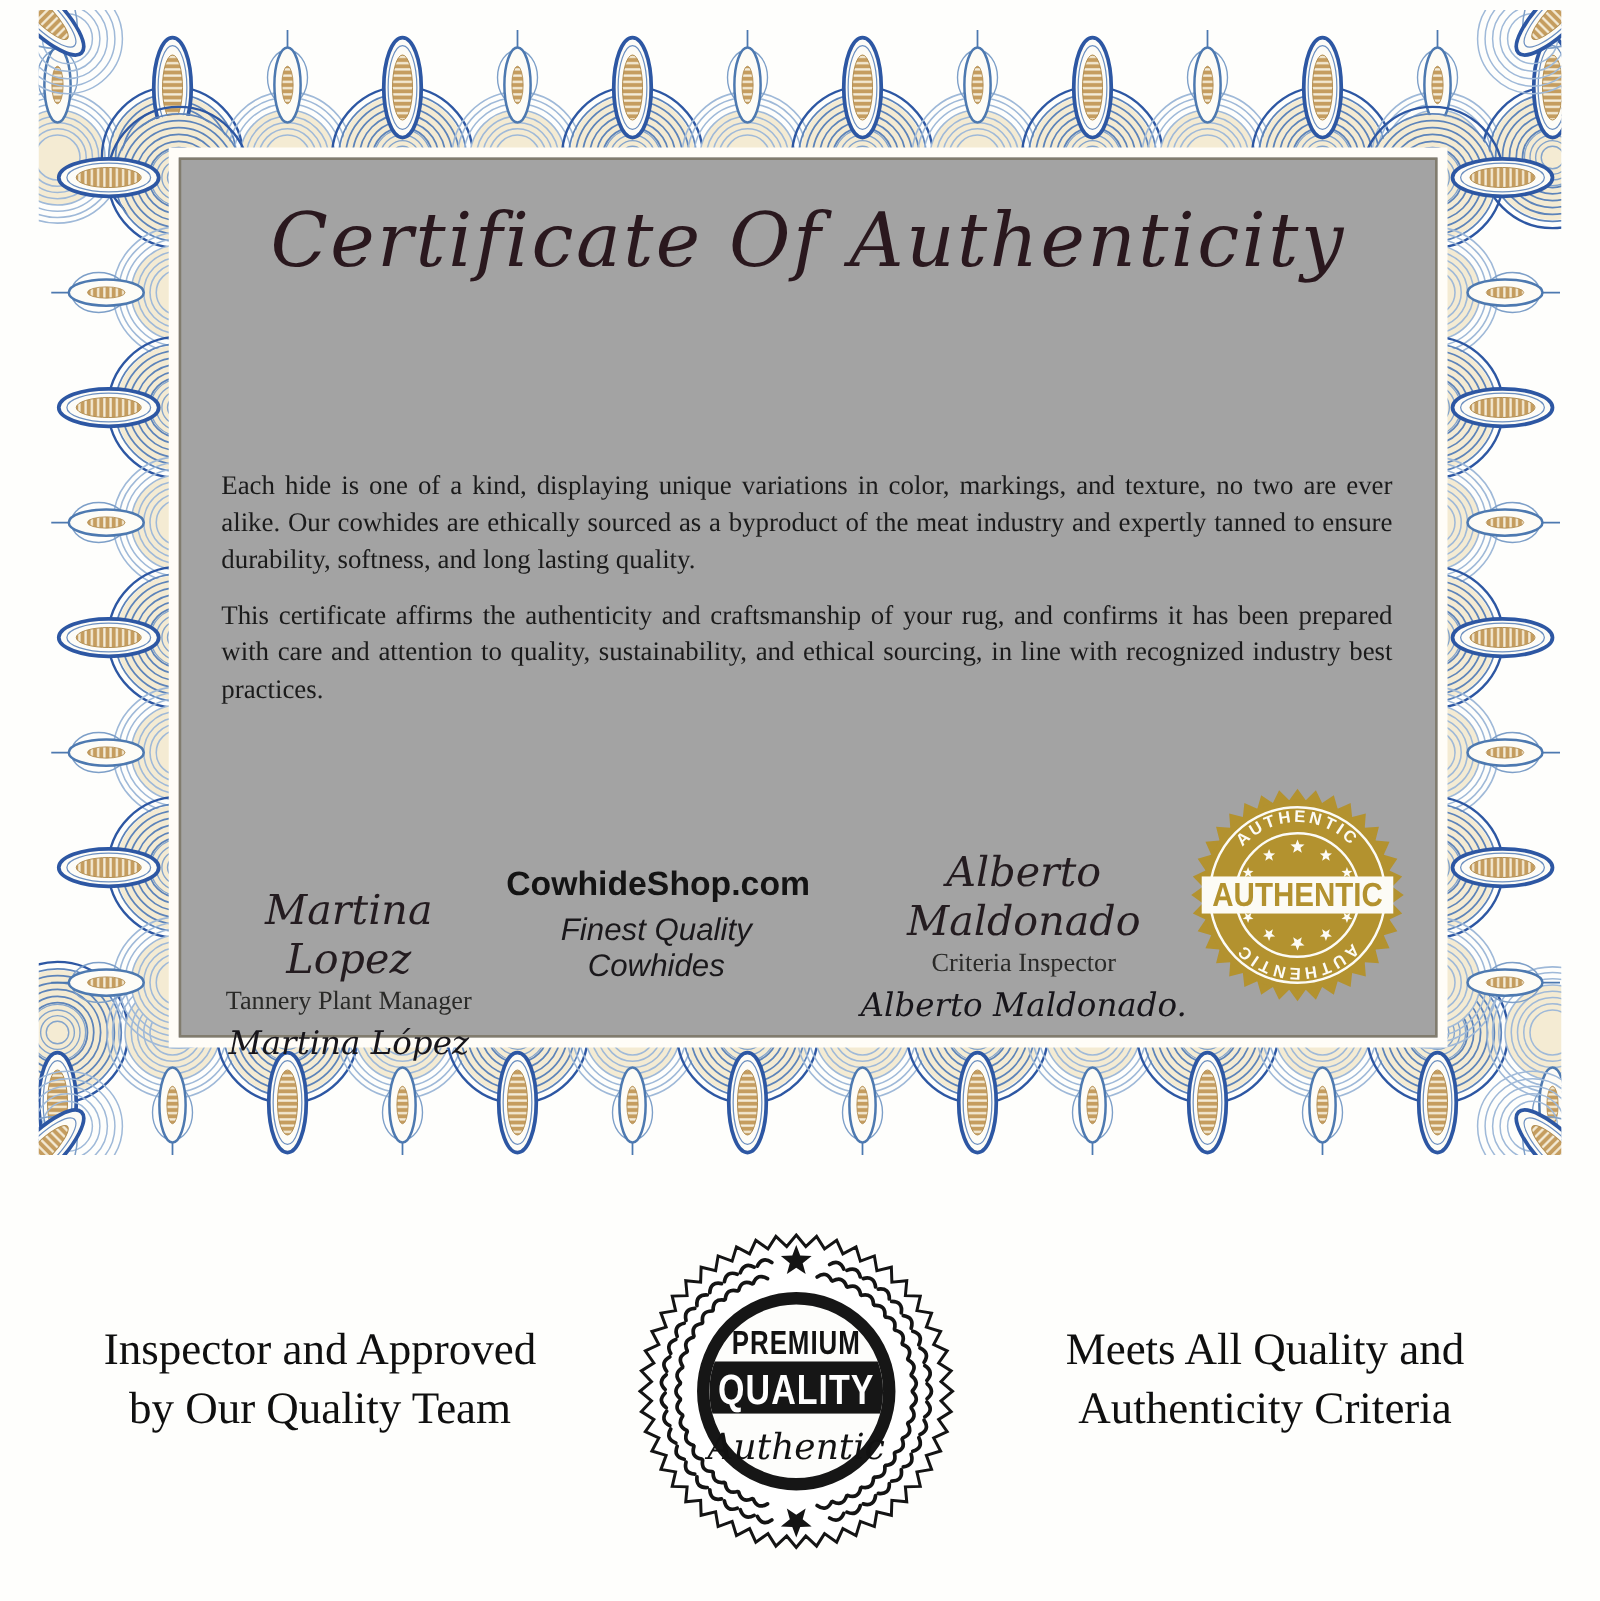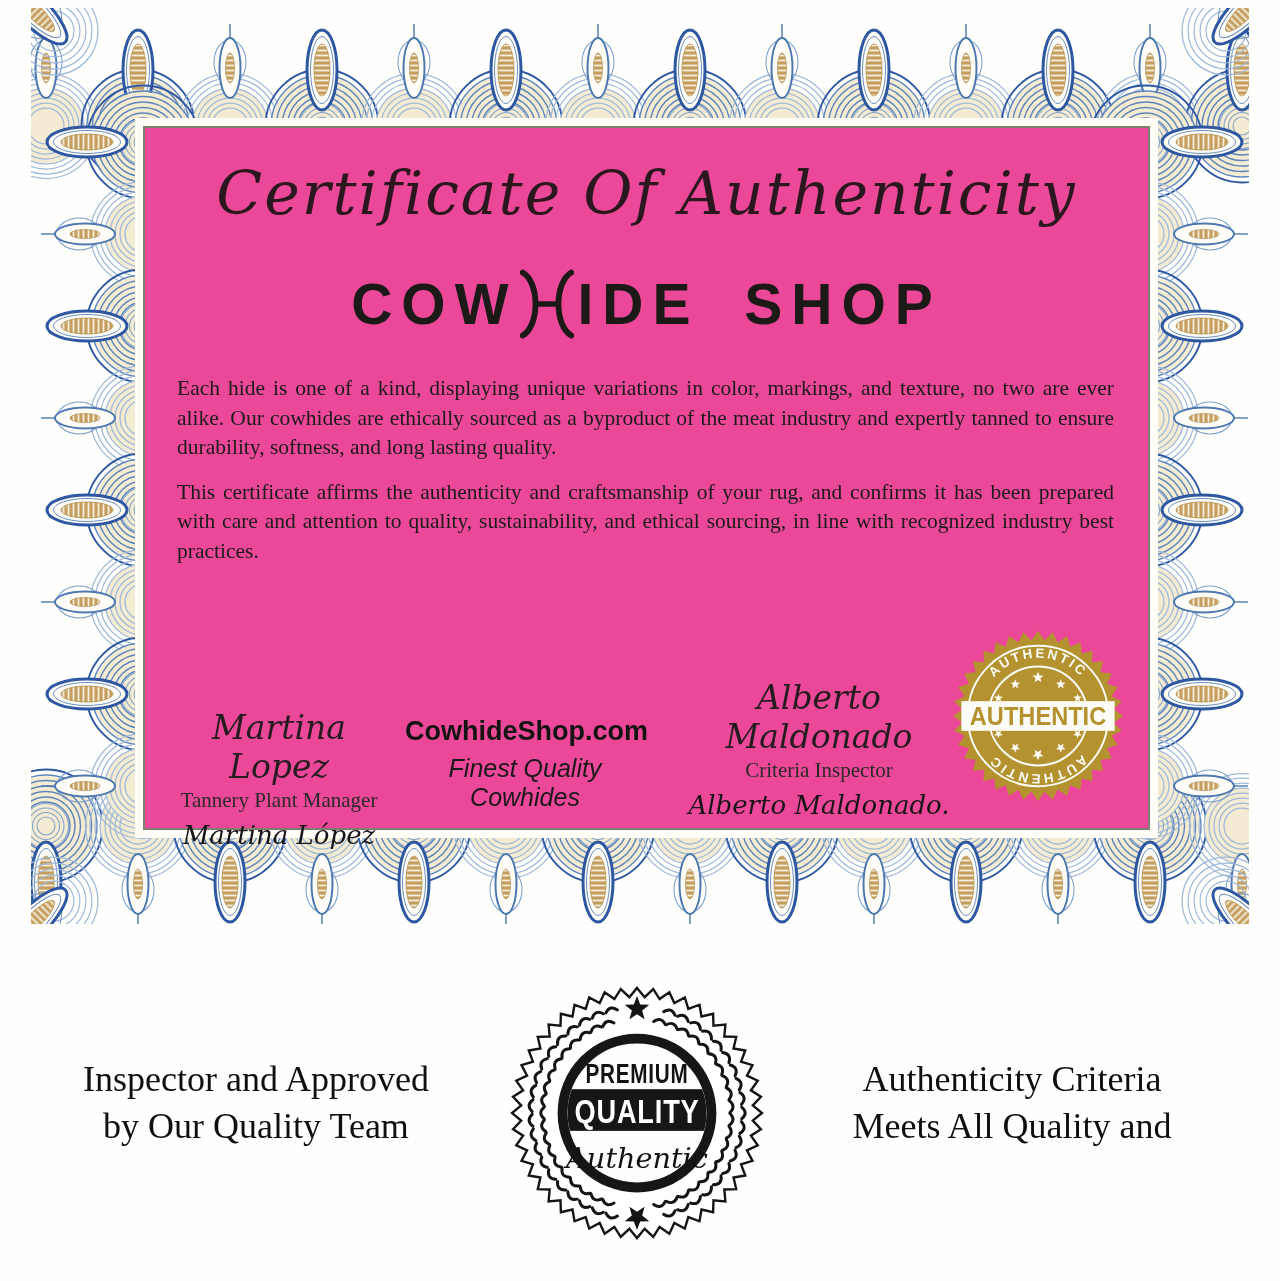--- a/index.html
+++ b/index.html
@@ -1,34 +1,34 @@
 <!DOCTYPE html>
 <html><head>
 <meta charset="utf-8">
 <style>
   html,body{margin:0;padding:0;background:#ffffff;}
   .page{position:relative;width:1280px;height:1281px;background:#fefefc;overflow:hidden;
         font-family:"Liberation Serif",serif;color:#1e1c1a;}
   .certificate{position:absolute;left:31px;top:8px;width:1218px;height:916px;}
   #guilloche{position:absolute;left:0;top:0;width:1218px;height:916px;}
-  .panel{position:absolute;left:112px;top:118px;width:1003px;height:700px;background:#ec4899;
+  .panel{position:absolute;left:112px;top:118px;width:1003px;height:700px;background:#a3a3a3;
          border:2px solid #817c6e;box-shadow:0 0 0 8px #fffdf8;}
   .title{position:absolute;top:30px;left:0;right:0;text-align:center;
          font-family:"DejaVu Serif",serif;font-style:italic;font-size:60px;
          color:#2a181e;letter-spacing:2px;}
   .brand{position:absolute;top:138px;left:0;right:0;display:flex;justify-content:center;align-items:center;
          font-family:"Liberation Sans",sans-serif;font-weight:bold;font-size:57px;
          letter-spacing:9px;word-spacing:20px;color:#1c1a17;}
   .hide-glyph{width:54px;height:76px;margin:0 3px;}
   .paras{position:absolute;left:32px;top:246px;width:937px;font-size:21.5px;line-height:29.5px;
          text-align:justify;color:#1b1b1b;}
   .paras p{margin:0 0 15px 0;}
   .sig{position:absolute;text-align:center;}
   .sig-left{left:14px;top:580px;width:240px;}
-  .sig-mid{left:260px;top:588px;width:240px;}
+  .sig-mid{left:260px;top:564px;width:240px;}
   .sig-right{left:540px;top:550px;width:268px;}
   .sig-name{font-family:"DejaVu Serif",serif;font-style:italic;font-size:33px;color:#241c20;}
   .sig-role{font-size:21px;margin-top:2px;color:#2a2a28;}
   .sig-hand{font-family:"DejaVu Serif",serif;font-style:italic;font-size:26px;margin-top:7px;color:#17151a;}
   .sig-site{font-family:"Liberation Sans",sans-serif;font-weight:bold;font-size:27px;color:#141414;}
   .sig-tag{font-family:Liberation Sans, sans-serif;font-style:italic;font-size:25px;margin-top:7px;color:#1a181b;}
   .gold-seal{position:absolute;left:806px;top:501px;width:174px;height:174px;}
   .seal-arc{font-family:"Liberation Sans",sans-serif;font-weight:bold;font-size:13.5px;
             letter-spacing:2.5px;fill:#fcfbf5;}
   .seal-band-text{font-family:"Liberation Sans",sans-serif;font-weight:bold;font-size:27px;fill:#b3922f;}
@@ -735,29 +735,20 @@
           </g>
           <ellipse cx="0" cy="40" rx="15" ry="46" fill="#fdfcf7" stroke="#2d57a3" stroke-width="3"></ellipse>
           <ellipse cx="0" cy="40" rx="11" ry="38" fill="none" stroke="#6b8fc0" stroke-width="1"></ellipse>
           <ellipse cx="0" cy="40" rx="7.5" ry="30" fill="url(#ghatch)" stroke="#b18d51" stroke-width="0.8"></ellipse>
         </g>
       </svg>
 
     <div class="panel">
       <div class="title">Certificate Of Authenticity</div>
 
-      <div class="brand">
-        <span>COW</span>
-        <svg class="hide-glyph" viewBox="-30 -40 60 80" xmlns="http://www.w3.org/2000/svg">
-          <path d="M -27 -35 C -8 -24, -8 24, -27 35" fill="none" stroke="#1c1a17" stroke-width="6.5" stroke-linecap="round"></path>
-          <path d="M 27 -35 C 8 -24, 8 24, 27 35" fill="none" stroke="#1c1a17" stroke-width="6.5" stroke-linecap="round"></path>
-          <path d="M -11 0 L 11 0" fill="none" stroke="#1c1a17" stroke-width="6" stroke-linecap="round"></path>
-        </svg>
-        <span>IDE SHOP</span>
-      </div>
 
       <div class="paras">
         <p>Each hide is one of a kind, displaying unique variations in color, markings, and texture, no two are ever alike. Our cowhides are ethically sourced as a byproduct of the meat industry and expertly tanned to ensure durability, softness, and long lasting quality.</p>
         <p>This certificate affirms the authenticity and craftsmanship of your rug, and confirms it has been prepared with care and attention to quality, sustainability, and ethical sourcing, in line with recognized industry best practices.</p>
       </div>
 
       <div class="sig sig-left">
         <div class="sig-name">Martina Lopez</div>
         <div class="sig-role">Tannery Plant Manager</div>
         <div class="sig-hand">Martina López</div>
@@ -908,17 +899,17 @@
     <circle r="75" fill="#fdfdfb" stroke="#161616" stroke-width="10"></circle>
     <text class="badge-premium" x="0" y="-30" text-anchor="middle" textLength="104" lengthAdjust="spacingAndGlyphs">PREMIUM</text>
     <g clip-path="url(#bclip)">
       <rect x="-70" y="-24" width="140" height="42" fill="#161616"></rect>
     </g>
     <text class="badge-quality" x="0" y="10" text-anchor="middle" textLength="126" lengthAdjust="spacingAndGlyphs">QUALITY</text>
     <text class="badge-script" x="0" y="55" text-anchor="middle">Authentic</text>
   </svg>
 
   <div class="footer-text footer-right">
+    <div>Meets All Quality and</div>
     <div>Authenticity Criteria</div>
-    <div>Meets All Quality and</div>
   </div>
 
 </div>
 
 </body></html>

